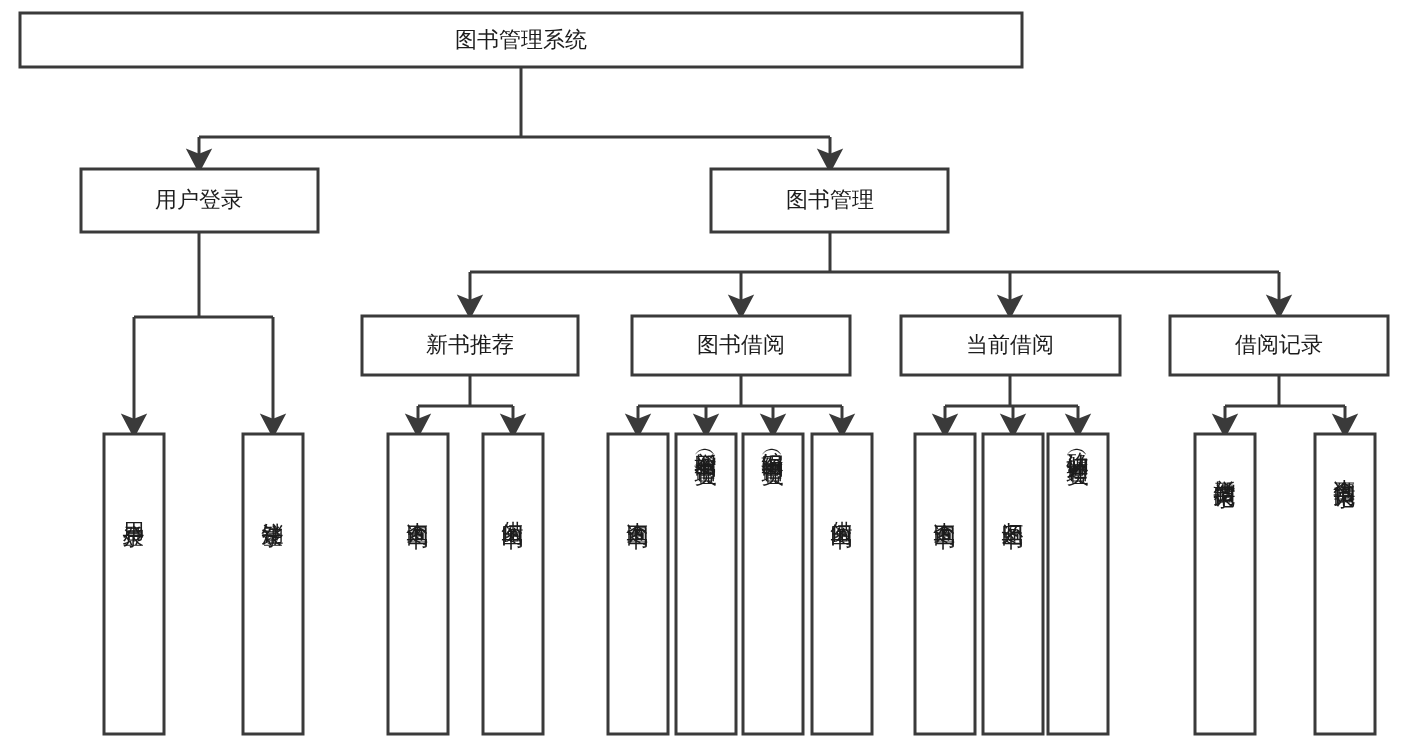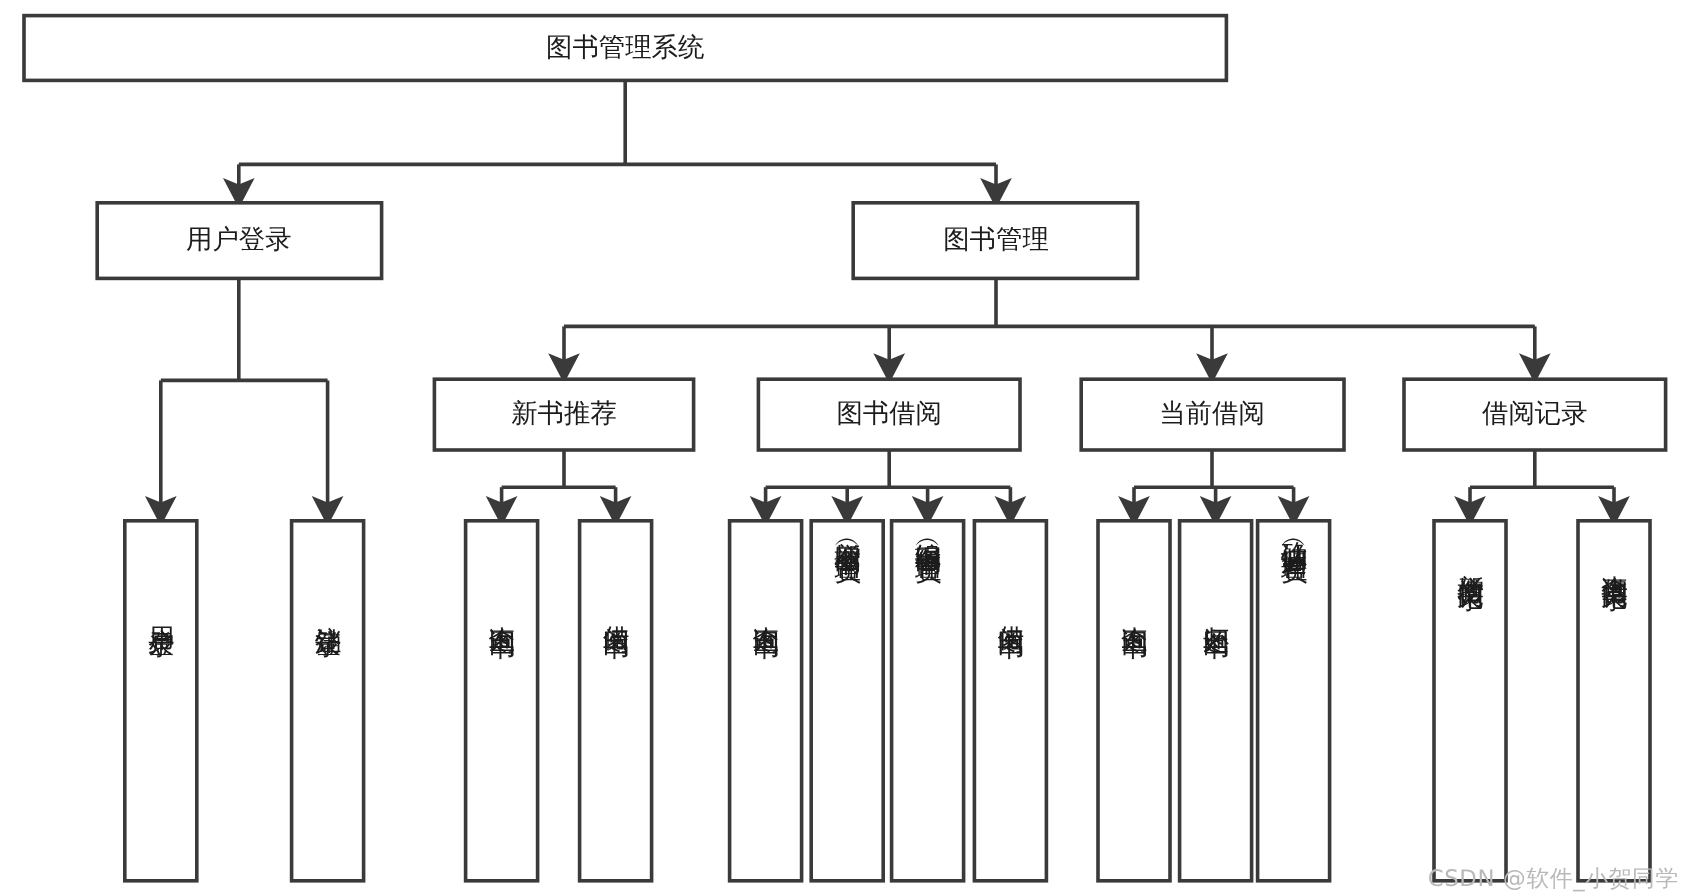--- a/index.html
+++ b/index.html
@@ -224,15 +224,14 @@
       <text class="leaf-label" x="1225" y="467">新增借阅记录</text>
     </g>
 
     <g>
       <rect class="node-rect" x="1315" y="434" width="60" height="300"></rect>
       <text class="leaf-label" x="1345" y="467">查询借阅记录</text>
     </g>
 
   </svg>
 
-  <div class="watermark">CSDN @软件_小贺同学</div>
 
 </div>
 
 </body></html>

